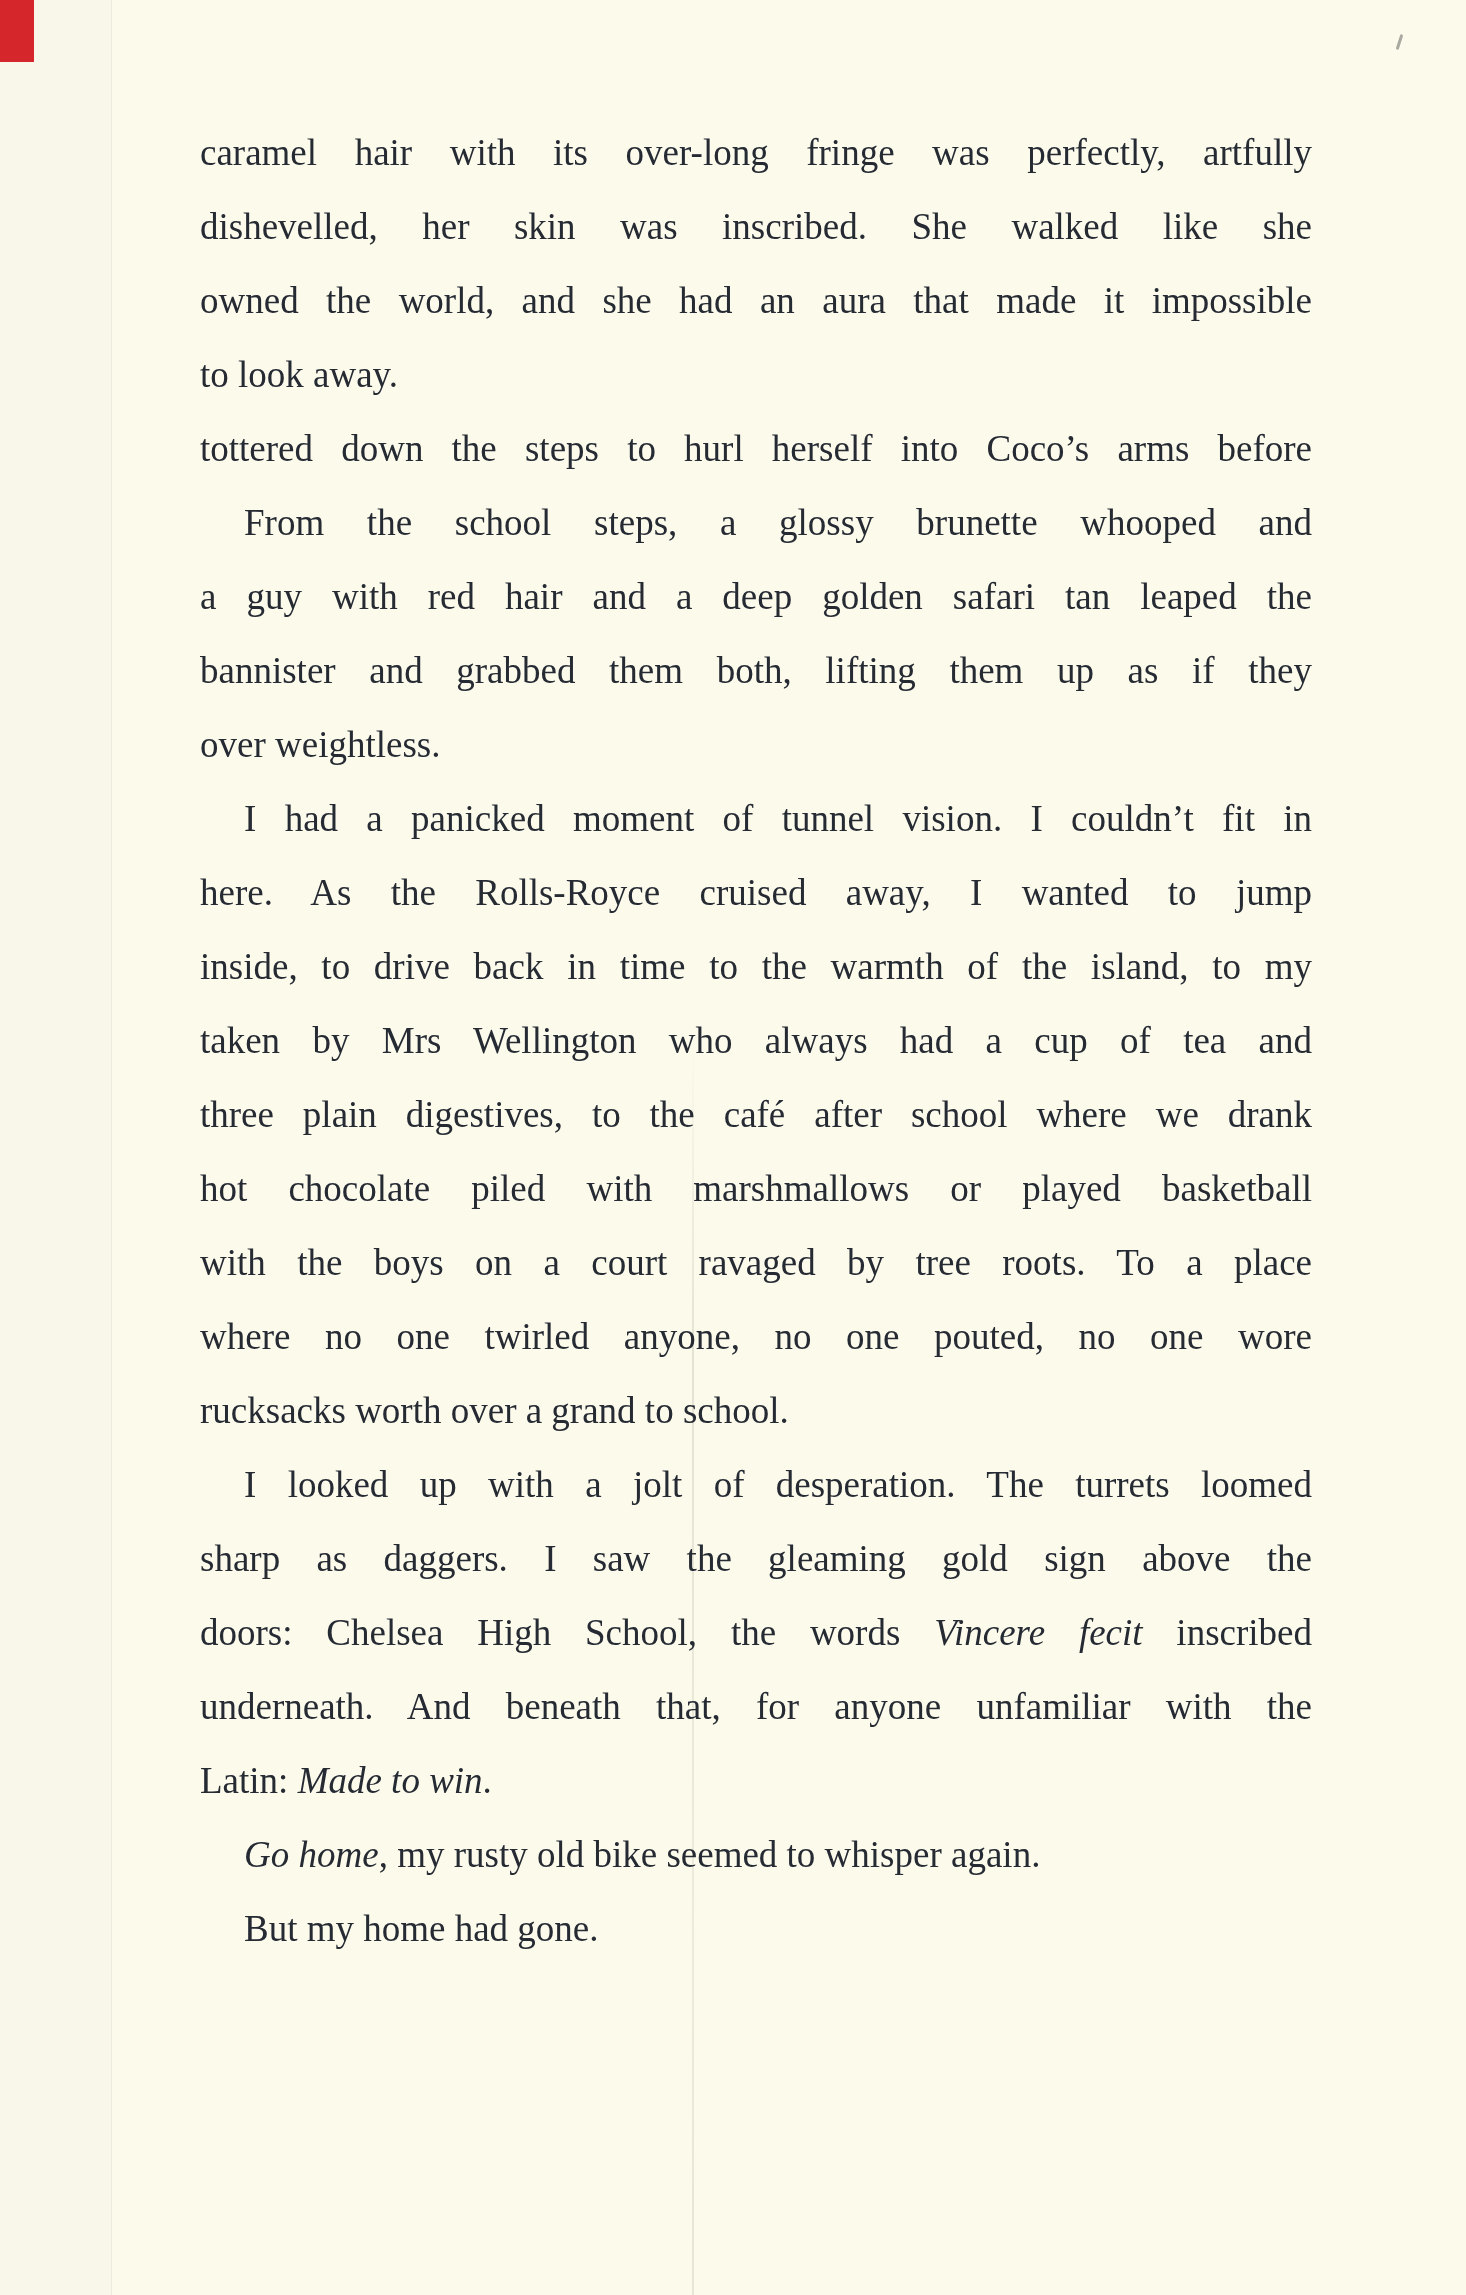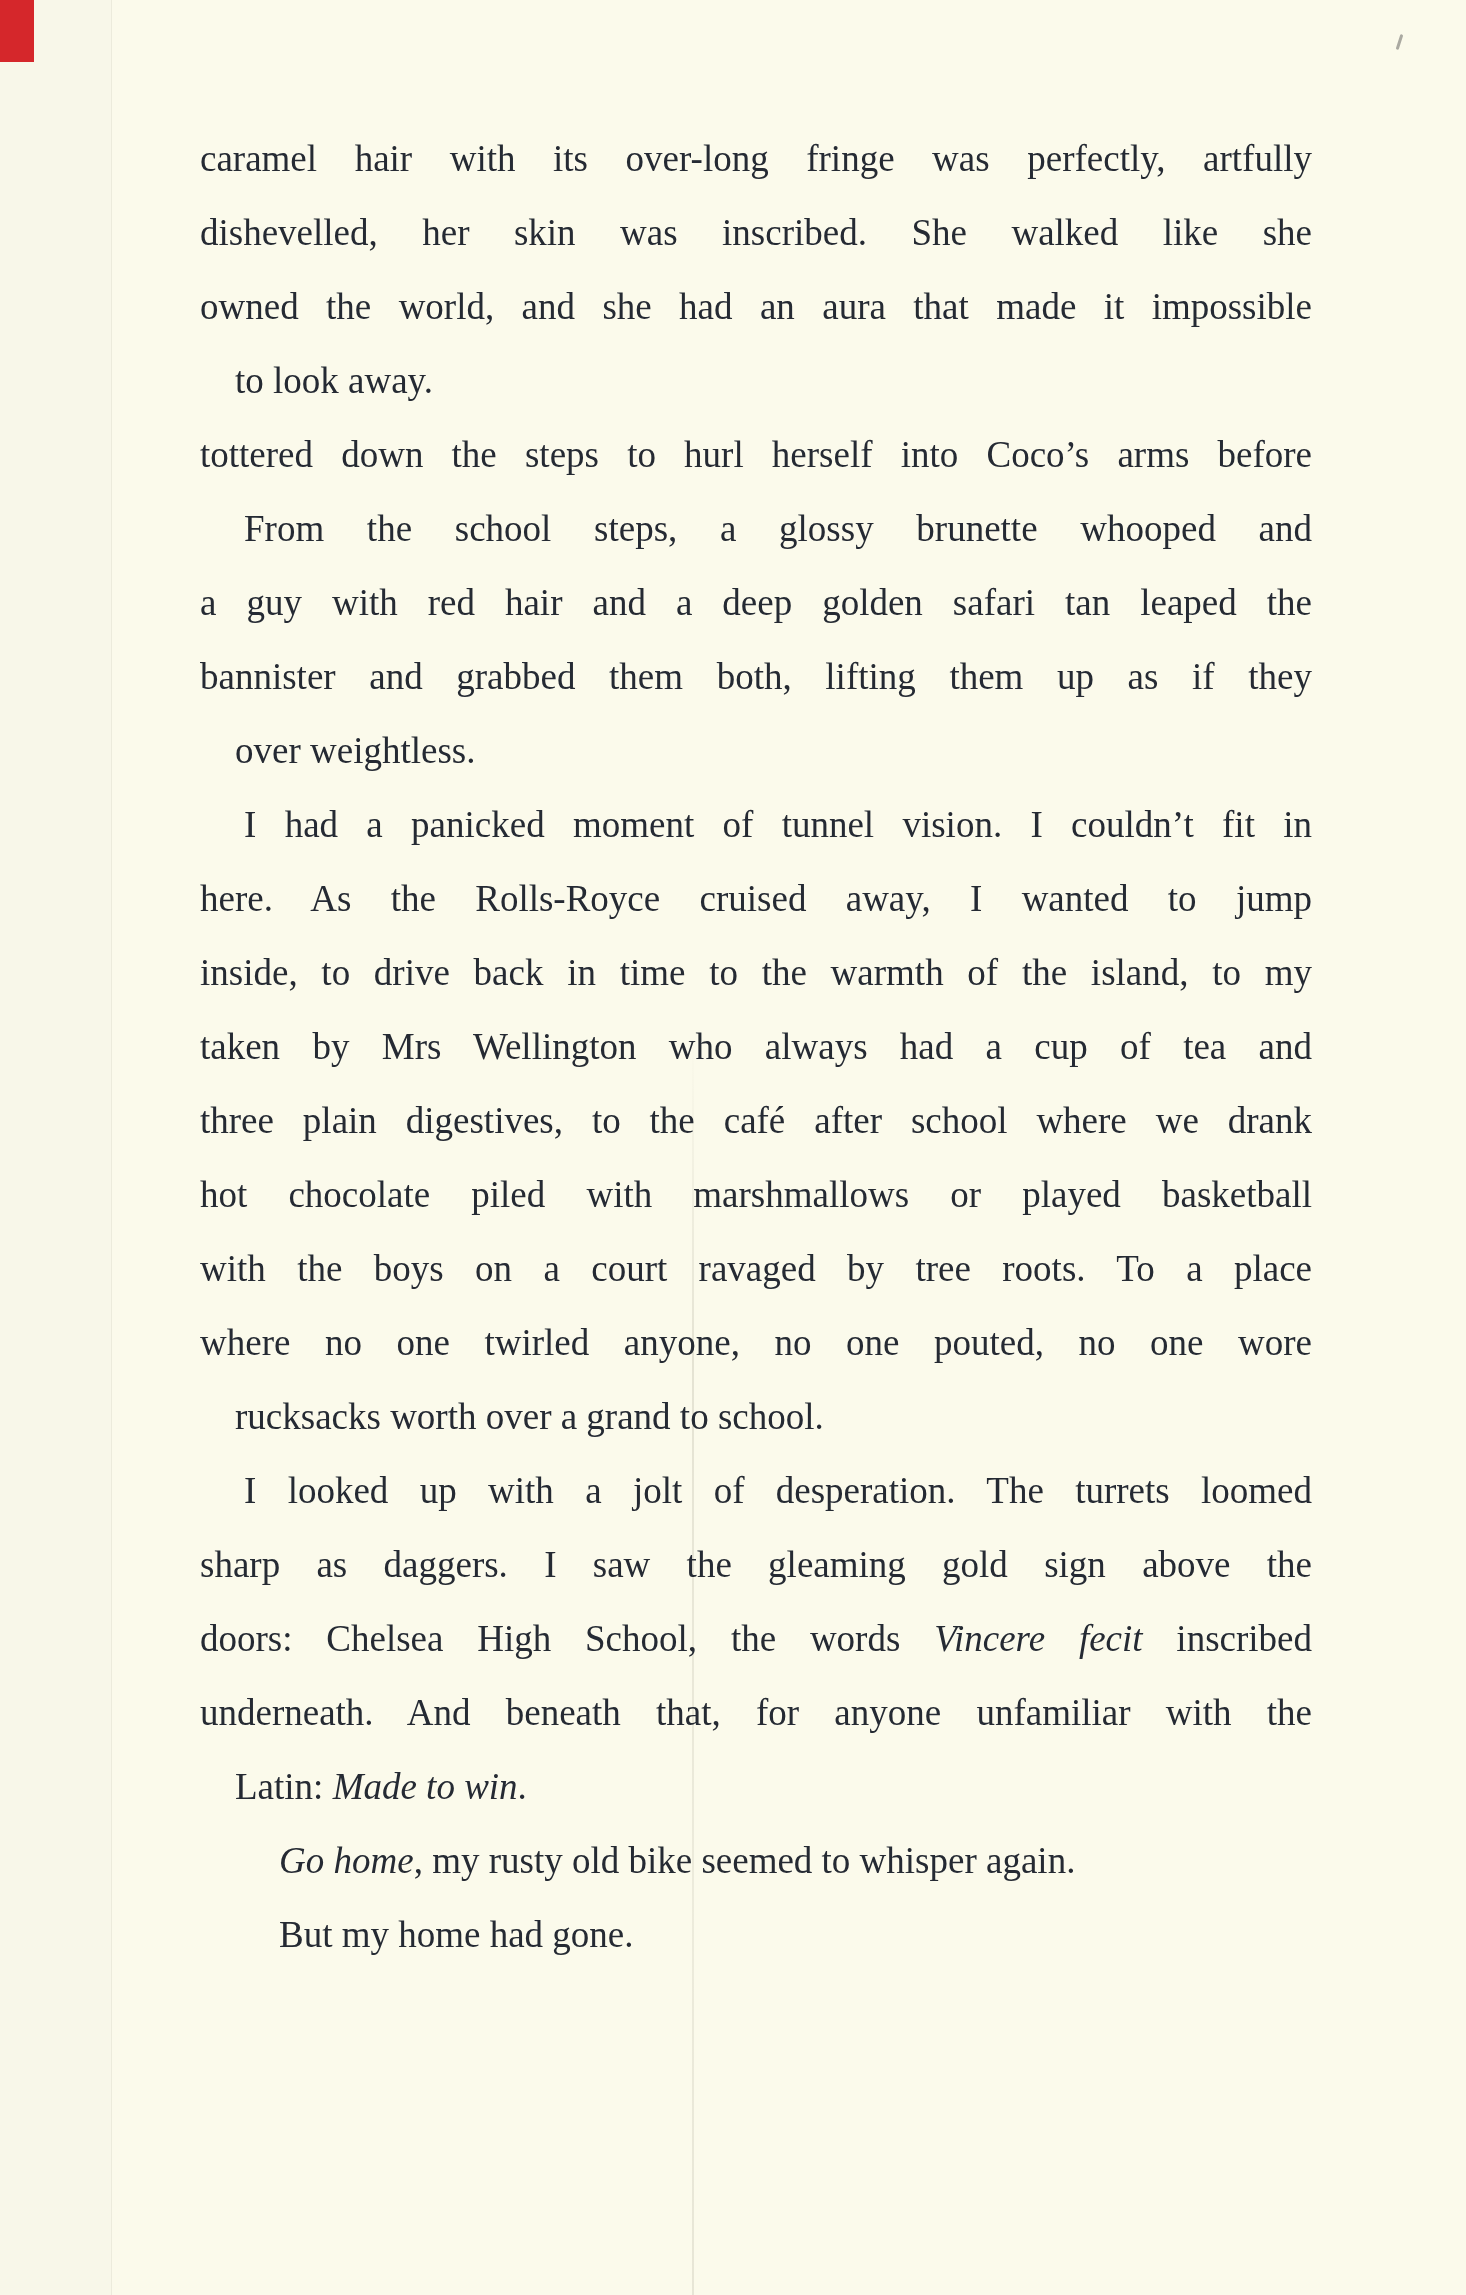--- a/index.html
+++ b/index.html
@@ -45,31 +45,31 @@
   .speck {
     position: absolute;
     left: 1398px; top: 34px;
     width: 3px; height: 16px;
     background: rgba(70, 70, 70, 0.45);
     transform: rotate(18deg);
     border-radius: 2px;
   }
   .text-block {
     position: absolute;
-    left: 200px; top: 122px;
+    left: 200px; top: 116px;
     width: 1112px;
     color: #252a33;
     font-size: 37px;
     line-height: 74px;
   }
   .line {
     text-align: justify;
     text-align-last: justify;
   }
-  .line.last { text-align-last: left; margin-left: 35px; }
+  .line.last { text-align-last: left; }
   .line.indent { text-indent: 44px; }
   .it { font-style: italic; }
 </style>
 </head>
 <body>
 
 <div class="scan-page">
   <div class="page-edge-band"></div>
   <div class="red-mark"></div>
   <div class="crease"></div>

